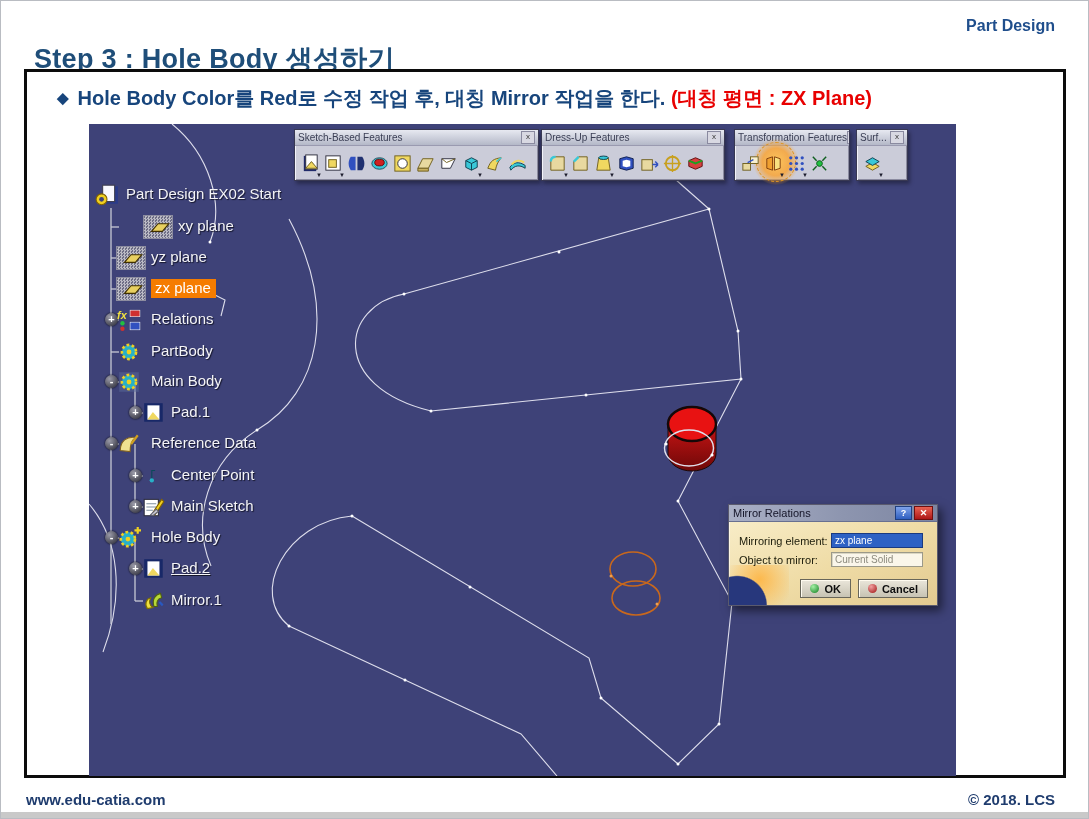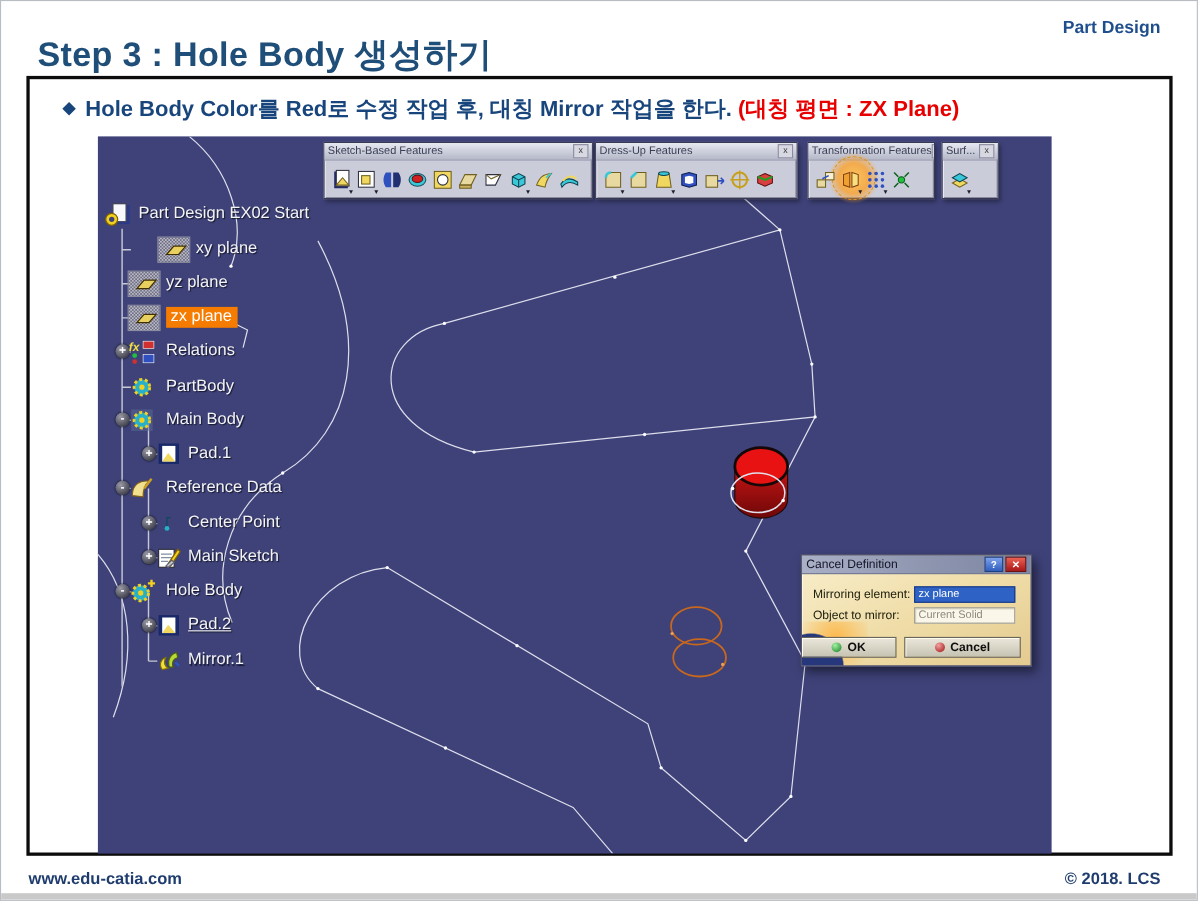--- a/index.html
+++ b/index.html
@@ -1,18 +1,18 @@
 <!DOCTYPE html>
 <html><head>
 <meta charset="utf-8">
 <style>
   html,body{margin:0;padding:0;background:#e9e9e9;font-family:"Liberation Sans",sans-serif;}
   .slide{position:relative;width:1089px;height:819px;background:#ffffff;border:1px solid #b9bcc2;box-sizing:border-box;overflow:hidden;}
   .corner-label{position:absolute;top:16px;right:33px;font-size:16px;font-weight:bold;color:#1f4e8c;}
-  .page-title{position:absolute;top:28px;left:33px;font-size:31px;font-weight:bold;color:#1f4e79;letter-spacing:.3px;}
+  .page-title{position:absolute;top:40px;left:33px;font-size:27px;font-weight:bold;color:#1f4e79;letter-spacing:.3px;}
   .content-box{position:absolute;left:23px;top:68px;width:1042px;height:709px;border:3px solid #0c0c0c;background:#fff;box-sizing:border-box;}
   .bullet-line{position:absolute;left:30px;top:13px;font-size:20px;font-weight:bold;color:#17457c;white-space:nowrap;}
   .bullet-marker{font-size:15px;margin-right:9px;vertical-align:2px;}
   .bullet-paren{color:#e80000;}
   .footer-left{position:absolute;left:25px;bottom:10px;font-size:15px;font-weight:bold;color:#1f3c6e;}
   .footer-right{position:absolute;right:33px;bottom:10px;font-size:15px;font-weight:bold;color:#1f3c6e;}
   .bottom-strip{position:absolute;left:0;right:0;bottom:0;height:6px;background:#c9c9c9;}
 
   .viewport{position:absolute;left:62px;top:52px;width:867px;height:652px;background:#3e4278;overflow:hidden;}
   .wire{position:absolute;left:0;top:0;z-index:1;}
@@ -54,21 +54,21 @@
      background:linear-gradient(90deg,#aab0c6,#8d95af 55%,#7d86a2);border-bottom:1px solid #687090;
      font-size:11px;color:#141428;}
   .dlg-help{margin-left:auto;width:15px;height:12px;background:linear-gradient(#7ea2ea,#2f5fc0);border:1px solid #1f3f80;color:#fff;font-size:9px;font-weight:bold;text-align:center;line-height:12px;}
   .dlg-close{margin-left:2px;width:17px;height:12px;background:linear-gradient(#ea6252,#ad1717);border:1px solid #6f0f0f;color:#fff;font-size:9px;font-weight:bold;text-align:center;line-height:12px;}
   .dlg-row{position:absolute;left:10px;display:flex;align-items:center;font-size:11px;color:#20200e;}
   .dlg-row .f-label{width:92px;}
   .dlg-field{width:84px;height:13px;font-size:10px;line-height:13px;padding:0 3px;box-sizing:content-box;white-space:nowrap;overflow:hidden;}
   .dlg-field.sel{background:#2e62c4;color:#fff;border:1px solid #1a3a80;}
   .dlg-field.plain{background:#faf6ea;color:#8d8b7e;border:1px solid #9b9989;box-shadow:inset 1px 1px 0 #dbd7c3;}
   .dlg-buttons{position:absolute;right:9px;bottom:7px;display:flex;gap:7px;}
-  .dlg-btn{height:17px;padding:0 27px;display:flex;align-items:center;gap:5px;
+  .dlg-btn{height:17px;padding:0 9px;display:flex;align-items:center;gap:5px;
      background:linear-gradient(#eae6da,#c7c3b3);border:1px solid #68665a;box-shadow:inset 1px 1px 0 #fffbef;
      font-size:11px;font-weight:bold;color:#0e0e0e;}
   .ball{width:9px;height:9px;border-radius:50%;}
   .ball.green{background:radial-gradient(circle at 35% 30%,#a5f0a5,#0f7f1f);}
   .ball.red{background:radial-gradient(circle at 35% 30%,#f2a2a2,#9e0f0f);}
 </style>
 </head>
 <body>
 
 <div class="slide">
@@ -482,21 +482,21 @@
                 <path d="M4 9 L11 5 L18 9 L11 13 Z" fill="#39c8d8" stroke="#104050"></path>
               </svg>
               <span class="dd">▼</span>
             </div>
           </div>
       </div>
 
       <div class="dialog">
         <div class="dlg-deco"></div>
         <div class="dlg-title">
-            <span>Cancel Definition</span>
+            <span>Mirror Relations</span>
           <span class="dlg-help">?</span>
           <span class="dlg-close">✕</span>
           </div>
         <div class="dlg-row" style="top:28px;">
           <span class="f-label">Mirroring element:</span>
           <span class="dlg-field sel">zx plane</span>
         </div>
         <div class="dlg-row" style="top:47px;">
           <span class="f-label">Object to mirror:</span>
           <span class="dlg-field plain">Current Solid</span>

